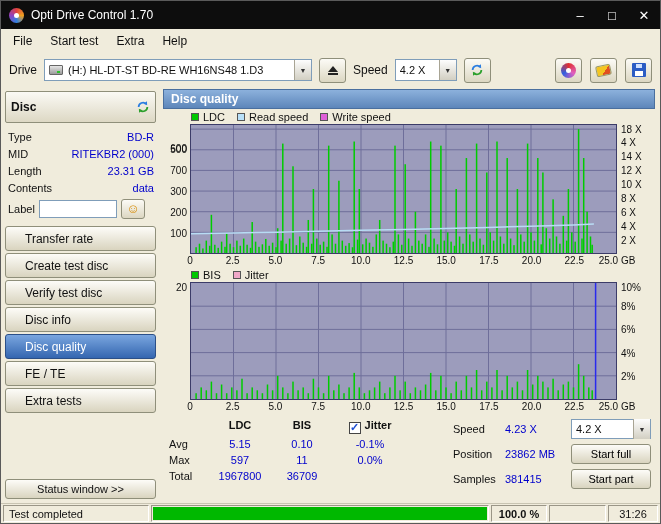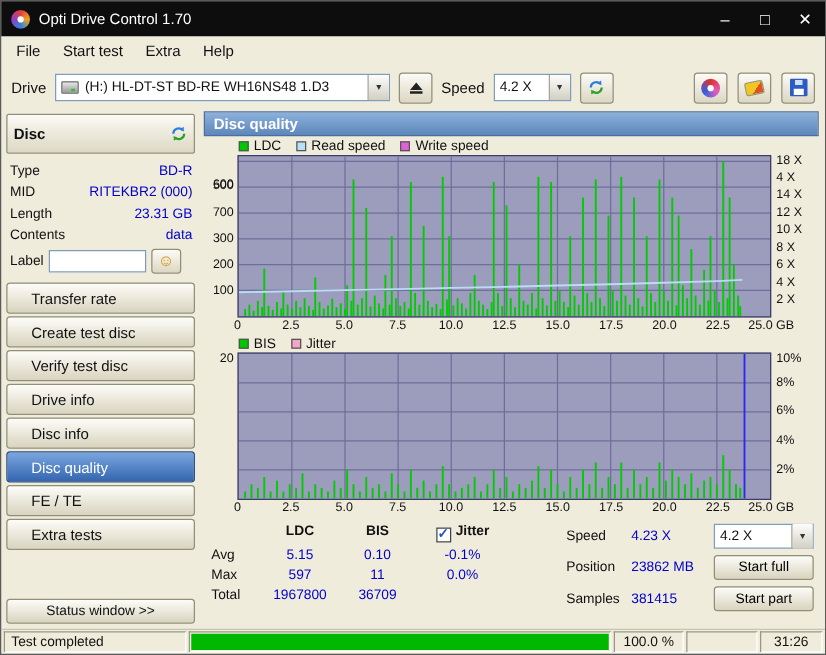--- a/index.html
+++ b/index.html
@@ -93,21 +93,21 @@
   .stats-info{margin-left:auto;display:grid;grid-template-columns:52px 66px 80px;row-gap:5px;align-content:start;align-items:center;margin-right:2px;}
   .si-combo{height:20px;font-size:11px;}
   .si-btn{height:20px;background:linear-gradient(#fdfcf8,#d9d4bf);border:1px solid #8f8f7a;border-radius:3px;font-size:11px;display:flex;align-items:center;justify-content:center;cursor:default;font-family:"Liberation Sans",sans-serif;}
 
   
   .statusbar{height:20px;flex:0 0 auto;display:flex;align-items:stretch;gap:2px;padding:1px 2px;border-top:1px solid #c8c4b2;font-size:11px;}
   .sb-panel{border:1px solid;border-color:#9a9687 #ffffff #ffffff #9a9687;display:flex;align-items:center;padding:0 5px;}
   .sb-status{width:146px;}
   .sb-progress{width:338px;padding:1px;}
   .sb-fill{height:100%;background:#00b800;}
-  .sb-percent{width:56px;justify-content:center;}
+  .sb-percent{width:56px;justify-content:center;font-weight:bold;}
   .sb-spacer{flex:1;}
   .sb-time{width:50px;justify-content:center;}
 
   .refresh-svg{width:14px;height:14px;}
 </style>
 </head>
 <body>
 
 <div class="window">
 
@@ -196,21 +196,20 @@
         </div>
         <div class="di-row label-row">
           <span>Label</span>
           <input class="label-input" style="">
           <span class="smiley-btn"></span>
         </div>
       </div>
       <div class="side-btn">Transfer rate</div>
       <div class="side-btn">Create test disc</div>
       <div class="side-btn">Verify test disc</div>
-      <div class="side-btn">Drive info</div>
       <div class="side-btn">Disc info</div>
       <div class="side-btn selected">Disc quality</div>
       <div class="side-btn">FE / TE</div>
       <div class="side-btn">Extra tests</div>
       <div class="side-spacer"></div>
       <div class="side-btn status-btn">Status window &gt;&gt;</div>
     </div>
 
     <div class="main">
       <div class="main-header">Disc quality</div>

